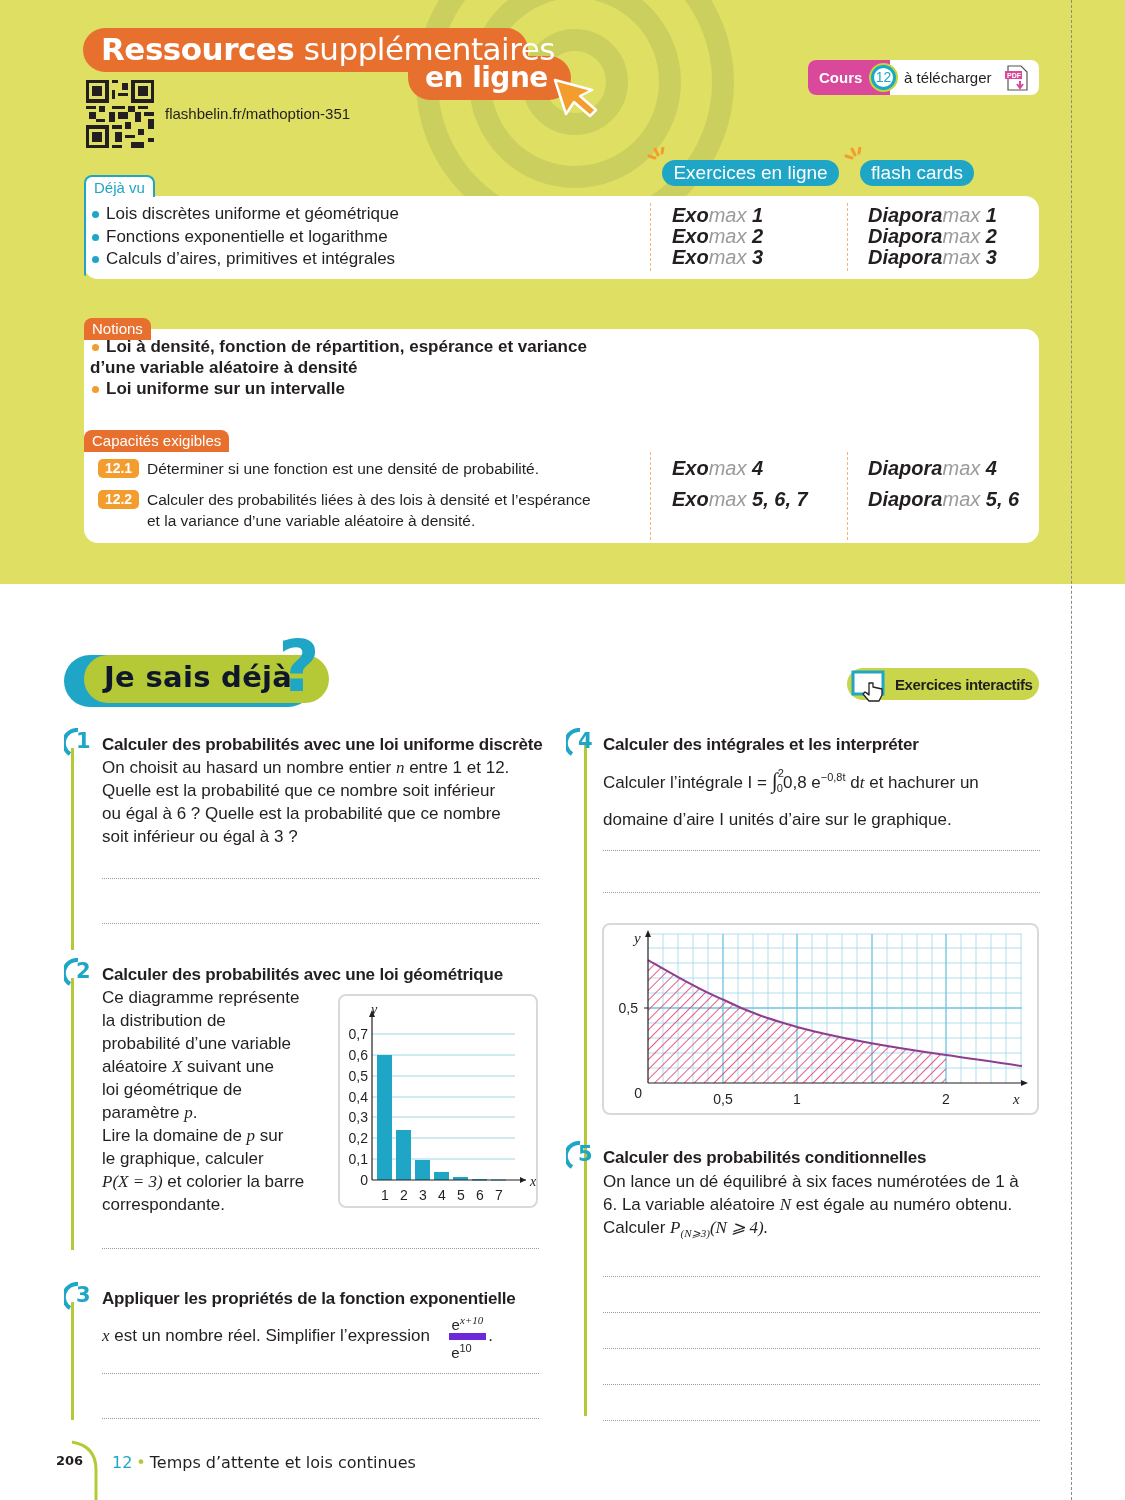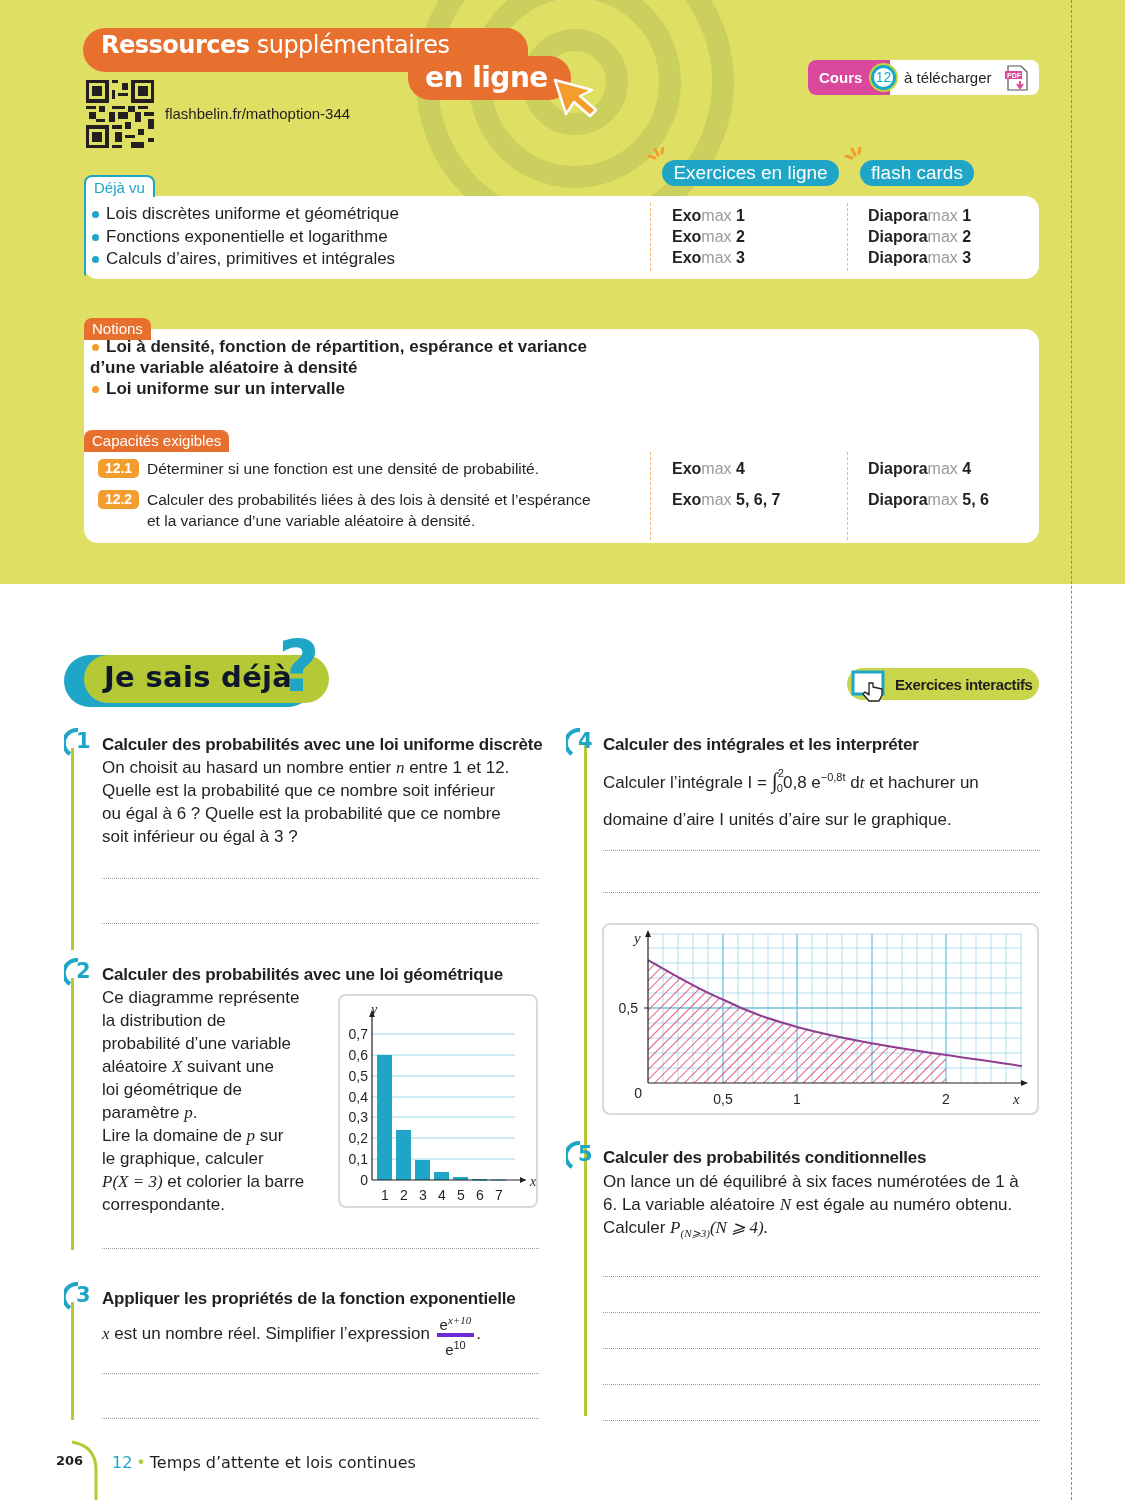--- a/index.html
+++ b/index.html
@@ -5,21 +5,21 @@
   * { box-sizing: border-box; margin: 0; padding: 0; }
   html, body { width: 1125px; height: 1500px; background: #ffffff; overflow: hidden; }
   body { position: relative; font-family: "Liberation Sans", sans-serif; color: #231f20; }
 
   .top-band { position: absolute; left: 0; top: 0; width: 1125px; height: 584px; background: #dfe063; overflow: hidden; }
   .target-rings { position: absolute; left: 0; top: 0; width: 1125px; height: 584px; }
   .cut-line { position: absolute; left: 1071px; top: 0; height: 1500px; border-left: 1.5px dashed #8a8a8a; }
 
   .title-pill-1 { position: absolute; left: 83px; top: 28px; height: 44px; width: 445px; background: #e8702f; border-radius: 22px 22px 0 22px; }
   .title-pill-2 { position: absolute; left: 408px; top: 56px; height: 44px; width: 163px; background: #e8702f; border-radius: 0 22px 22px 22px; }
-  .title-l1 { position: absolute; left: 101px; top: 31px; font-size: 24px; color: #fff; white-space: nowrap; font-family: "DejaVu Sans", sans-serif; letter-spacing: -0.5px; }
+  .title-l1 { position: absolute; left: 101px; top: 31px; font-size: 31px; color: #fff; white-space: nowrap; font-family: "DejaVu Sans", sans-serif; letter-spacing: -0.5px; }
   .title-l1 b { font-weight: bold; }
   .title-l1 span { font-weight: normal; }
   .title-l2 { position: absolute; left: 425px; top: 61px; font-size: 28px; color: #fff; font-weight: bold; font-family: "DejaVu Sans", sans-serif; letter-spacing: -0.5px; }
   .cursor-icon { position: absolute; left: 552px; top: 76px; width: 48px; height: 42px; }
 
   .qr-code { position: absolute; left: 86px; top: 80px; width: 68px; height: 68px; }
   .qr-url { position: absolute; left: 165px; top: 105px; font-size: 15px; color: #231f20; }
 
   .cours-badge { position: absolute; left: 808px; top: 60px; width: 231px; height: 35px; background: #ffffff; border-radius: 8px; overflow: hidden; }
   .cours-left { position: absolute; left: 0; top: 0; width: 82px; height: 35px; background: #d9489a; }
@@ -34,21 +34,21 @@
   .white-card { position: absolute; background: #fff; border-radius: 0 14px 14px 14px; }
   .tab-label { position: absolute; height: 22px; font-size: 15px; line-height: 22px; padding: 0 8px; border-radius: 8px 8px 0 0; }
   .tab-dejavu { background: #fff; color: #1fa6c6; border: 2px solid #1fa6c6; border-bottom: none; }
   .tab-orange { background: #e8702f; color: #fff; }
 
   .blist { position: absolute; font-size: 17px; line-height: 22.5px; }
   .blist .li { position: relative; padding-left: 14px; }
   .blist .li::before { content: ""; position: absolute; left: 0; top: 8px; width: 7px; height: 7px; border-radius: 50%; background: var(--dot, #1fa6c6); }
   .bold-list { font-weight: bold; line-height: 21px; }
 
-  .maxcol { position: absolute; font-size: 16px; line-height: 21px; font-weight: bold; }
+  .maxcol { position: absolute; font-size: 20px; line-height: 21px; font-weight: bold; font-style: italic; }
   .maxcol .m { color: #9a9a9a; font-weight: normal; }
   .vdash { position: absolute; width: 0; border-left: 1px dashed #f1b57a; }
 
   .cap-row { position: absolute; font-size: 15.5px; line-height: 21px; }
   .cap-badge { position: absolute; left: 0; top: 0; width: 41px; height: 19px; background: #f29d2d; border-radius: 5px; color: #fff; font-weight: bold; font-size: 14px; text-align: center; line-height: 19px; }
   .cap-text { position: absolute; left: 49px; top: -1px; white-space: nowrap; }
 
   .jsd-back { position: absolute; left: 64px; top: 655px; width: 250px; height: 52px; background: #1fa6c6; border-radius: 26px; }
   .jsd-front { position: absolute; left: 84px; top: 655px; width: 245px; height: 48px; background: #b5c937; border-radius: 24px; }
   .jsd-text { position: absolute; left: 104px; top: 660px; font-size: 29px; color: #0f172a; font-weight: bold; font-family: "DejaVu Sans", sans-serif; letter-spacing: 0.3px; text-align: center; }
@@ -62,21 +62,21 @@
   .ex-num { position: absolute; width: 30px; height: 30px; }
   .ex-num svg { position: absolute; left: 0; top: 0; }
   .ex-num-text { position: absolute; left: 12px; top: 1px; font-size: 21px; font-weight: bold; color: #1fa6c6; font-family: "DejaVu Sans", sans-serif; }
   .ex-title { position: absolute; font-size: 17px; font-weight: bold; color: #231f20; white-space: nowrap; letter-spacing: -0.2px; }
   .ex-body { position: absolute; font-size: 17px; line-height: 23px; color: #231f20; }
   .ex-body i, .math-i { font-family: "Liberation Serif", serif; font-style: italic; }
   .dotline { position: absolute; height: 0; border-top: 1.5px dotted #9a9a9a; }
 
   .chart-box { position: absolute; background: #fff; border: 2px solid #d9d9d9; border-radius: 8px; }
   .frac { display: inline-block; vertical-align: middle; text-align: center; font-size: 15px; line-height: 17px; margin: 0 2px; }
-  .frac .num { display: block; border-bottom: 4px solid #6d28d9; padding: 0 3px; }
+  .frac .num { display: block; border-bottom: 7px solid #6d28d9; padding: 0 3px; margin-left: 12px; }
   .frac .den { display: block; padding: 0 3px; }
   sup, sub { font-size: 11px; }
 
   .footer-page { position: absolute; left: 56px; top: 1453px; font-size: 13px; font-weight: bold; color: #231f20; font-family: "DejaVu Sans", sans-serif; }
   .footer-arc { position: absolute; left: 70px; top: 1440px; width: 40px; height: 60px; }
   .footer-chap { position: absolute; left: 112px; top: 1453px; font-size: 16px; color: #231f20; font-family: "DejaVu Sans", sans-serif; }
   .footer-chap .n { color: #1fa6c6; }
   .footer-chap .dot { color: #b5c937; margin: 0 4px; }
 </style>
 </head>
@@ -132,21 +132,21 @@
     <rect x="19" y="12" width="2" height="3"></rect>
       <rect x="8" y="14" width="3" height="1"></rect>
       <rect x="16" y="15" width="2" height="2"></rect>
       <rect x="9" y="16" width="2" height="3"></rect>
     <rect x="12" y="17" width="3" height="1"></rect>
       <rect x="14" y="19" width="4" height="2"></rect>
       <rect x="19" y="18" width="2" height="1"></rect>
       <rect x="8" y="20" width="3" height="1"></rect>
   </g>
 </svg>
-<div class="qr-url">flashbelin.fr/mathoption-344</div>
+<div class="qr-url">flashbelin.fr/mathoption-351</div>
 
 <div class="cours-badge">
   <div class="cours-left"></div>
   <span class="cours-label">Cours</span>
   <span class="cours-num">12</span>
   <span class="cours-dl">à télécharger</span>
   <svg class="pdf-icon" viewBox="0 0 26 28">
     <path d="M4 2 H17 L23 8 V26 H4 Z" fill="#fff" stroke="#555" stroke-width="1.2"></path>
     <rect x="1" y="7" width="17" height="8" fill="#d9489a"></rect>
     <text x="3" y="14" font-size="7" fill="#fff" font-family="Liberation Sans, sans-serif" font-weight="bold">PDF</text>

